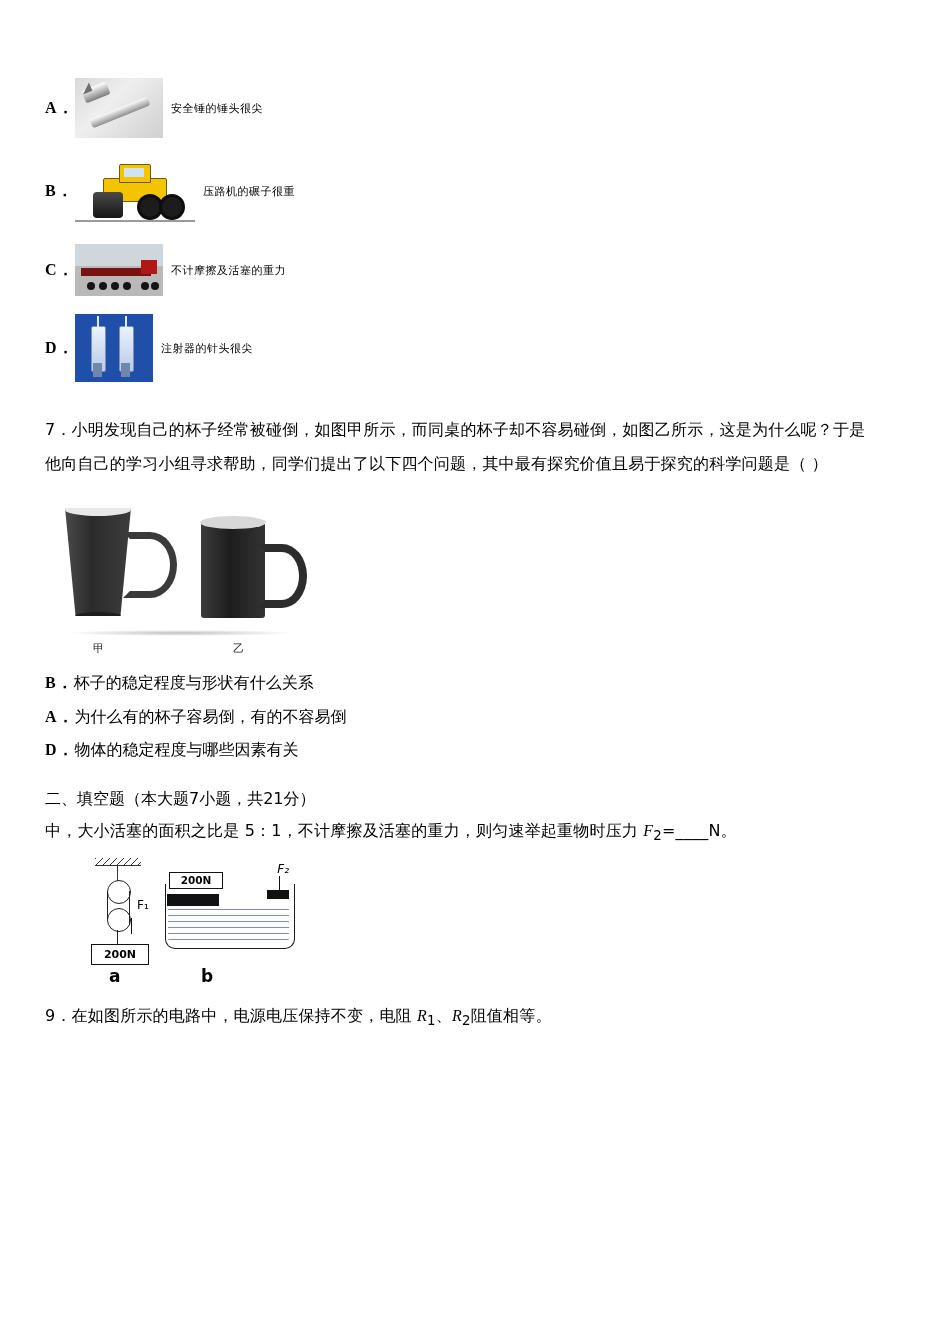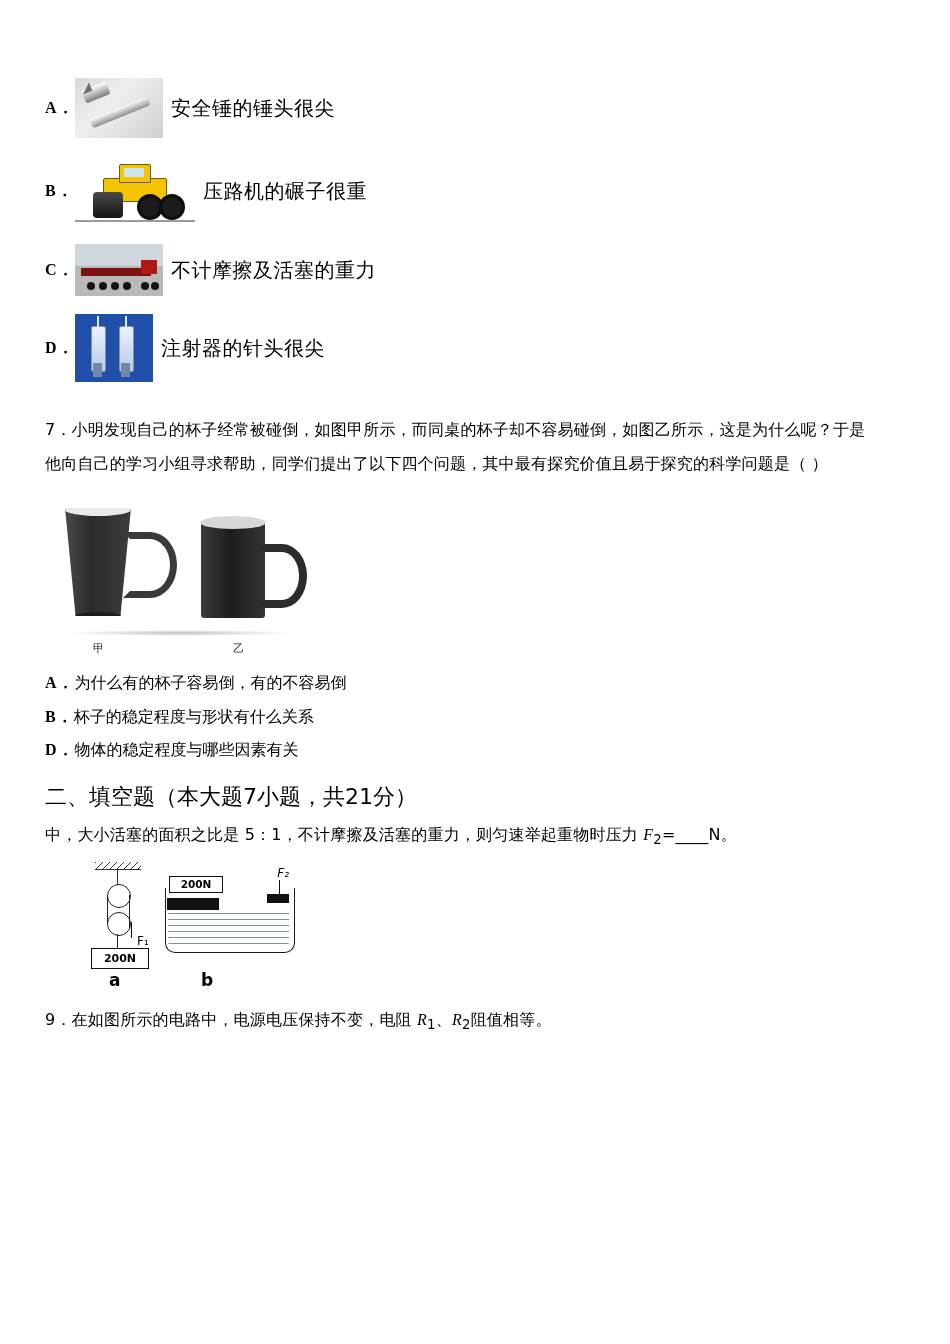--- a/index.html
+++ b/index.html
@@ -44,21 +44,21 @@
     letter-spacing: 1px;
   }
   .opt-img {
     flex: 0 0 auto;
     margin-right: 8px;
     border: 0;
     position: relative;
     overflow: hidden;
   }
   .opt-text {
-    font-size: 20px;
+    font-size: 11px;
     font-family: "DejaVu Sans", sans-serif;
     letter-spacing: 0.5px;
   }
 
   
   .img-hammer {
     width: 88px; height: 60px;
     background: linear-gradient(135deg,#d9d9d9 0%, #efefef 40%, #cfcfcf 100%);
   }
   .img-hammer .shaft {
@@ -195,23 +195,23 @@
     padding-left: 30px;
     text-indent: -30px;
   }
   .opt-line .ltr {
     font-family: "Liberation Serif", serif;
     font-weight: bold;
     letter-spacing: 1px;
   }
   .section-title {
     font-family: "DejaVu Sans", sans-serif;
-    font-size: 22px;
+    font-size: 16px;
     line-height: 2.0;
-    margin: 8px 0 0 0;
+    margin: 16px 0 0 0;
   }
 
   
   .cups-figure {
     position: relative;
     width: 260px;
     height: 160px;
     margin: 18px 0 8px 20px;
   }
   .cup-a {
@@ -289,21 +289,21 @@
     border: 1.6px solid #222; border-radius: 50%;
   }
   .rope-l { position:absolute; left: 52px; top: 33px; width:1.4px; height: 28px; background:#222; }
   .rope-r { position:absolute; left: 74px; top: 33px; width:1.4px; height: 34px; background:#222; }
   .rope-hang { position:absolute; left: 62px; top: 72px; width:1.4px; height: 14px; background:#222; }
   .weight-box {
     position:absolute; left: 36px; top: 86px; width: 56px; height: 19px;
     border: 1.3px solid #111; text-align:center; font-size: 11px; line-height: 19px; font-weight: bold;
   }
   .f1-label {
-    position: absolute; left: 82px; top: 72px; font-size: 12px; 
+    position: absolute; left: 82px; top: 40px; font-size: 12px; 
   }
   .f1-arrow {
     position:absolute; left: 76px; top: 60px; width: 1.4px; height: 16px; background: #111;
   }
   .vessel {
     position: absolute; left: 110px; top: 26px; width: 128px; height: 64px;
   }
   .vessel .wall {
     position:absolute; left:0; top:0; width:128px; height:64px;
     border: 1.6px solid #1b1b1b;
@@ -411,24 +411,24 @@
         <div class="handle-a"></div>
         <div class="cup-b">
           <div class="rim"></div>
         </div>
         <div class="handle-b"></div>
         <div class="cap-a">甲</div>
         <div class="cap-b">乙</div>
       </div>
 
       <p class="opt-line">
-        <span class="ltr">A．</span><span>为什么有的杯子容易倒，有的不容易倒</span>
+        <span class="ltr">B．</span><span>杯子的稳定程度与形状有什么关系</span>
       </p>
       <p class="opt-line">
-        <span class="ltr">B．</span><span>杯子的稳定程度与形状有什么关系</span>
+        <span class="ltr">A．</span><span>为什么有的杯子容易倒，有的不容易倒</span>
       </p>
       <p class="opt-line">
         <span class="ltr">D．</span><span>物体的稳定程度与哪些因素有关</span>
       </p>
     </div>
 
     <p class="section-title">二、填空题（本大题7小题，共21分）</p>
 
     <div>
       <p class="q"><span>中，大小活塞的面积之比是 5：1，不计摩擦及活塞的重力，则匀速举起重物时压力 </span><span class="em">F</span><sub>2</sub><span>=____N。</span></p>

